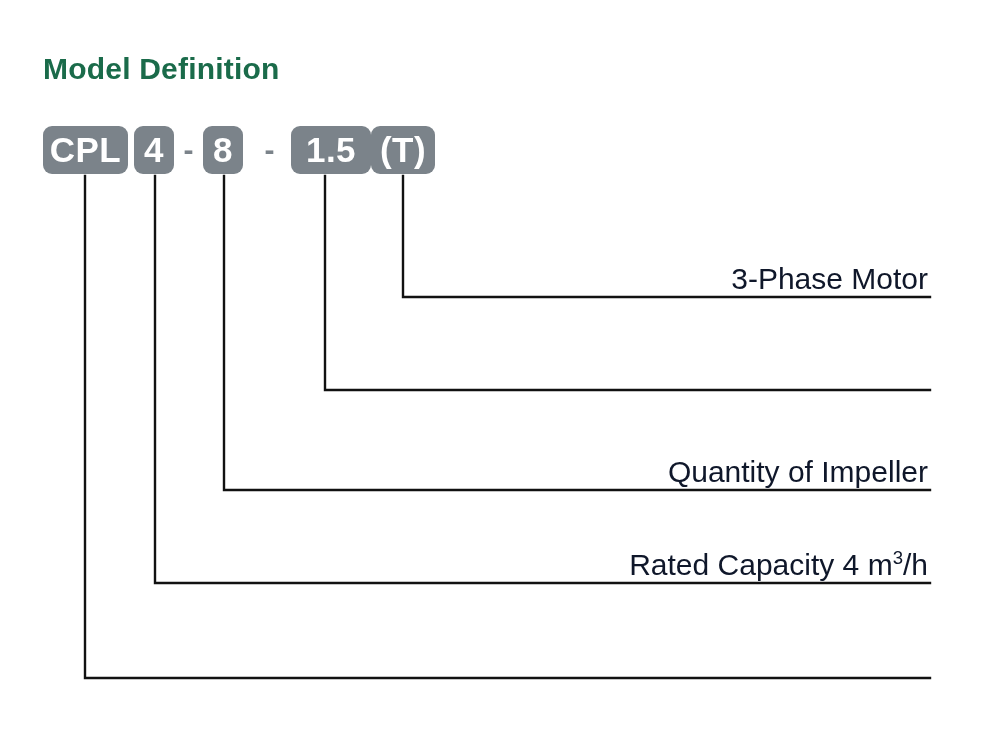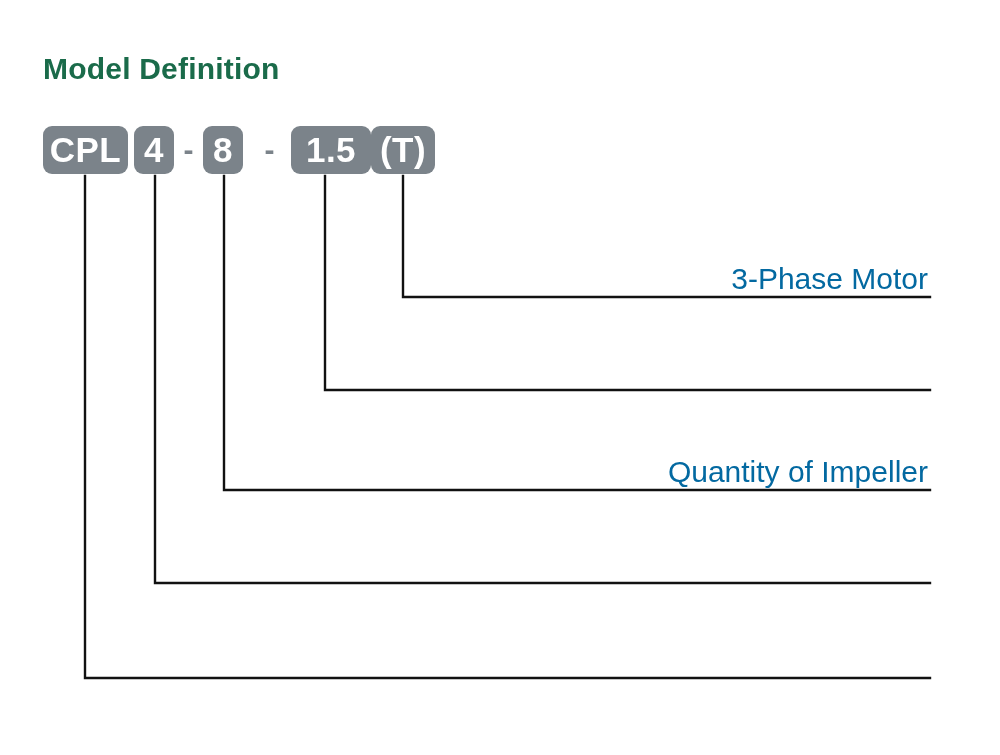--- a/index.html
+++ b/index.html
@@ -78,21 +78,21 @@
     height: 755px;
     pointer-events: none;
   }
 
   
   .label {
     position: absolute;
     right: 72px;
     text-align: right;
     font-size: 30px;
-    color: #0369a1;
+    color: #0f172a;
     white-space: nowrap;
     line-height: 1.12;
   }
   .label sup {
     font-size: 0.62em;
     vertical-align: super;
     line-height: 0;
   }
   .label .two-line {
     display: block;
@@ -122,15 +122,16 @@
       <polyline points="155,176 155,583 930,583" fill="none" stroke="#111111" stroke-width="2.4" stroke-linecap="square" stroke-linejoin="miter"></polyline>
       <polyline points="85,176 85,678 930,678" fill="none" stroke="#111111" stroke-width="2.4" stroke-linecap="square" stroke-linejoin="miter"></polyline>
     </svg>
 
 <div class="label" style="top: 262px;">
       <span class="two-line">3-Phase Motor</span>
     </div>
     <div class="label" style="top: 455px; margin-left: 12px;">
       <span class="two-line">Quantity of Impeller</span>
     </div>
+    <div class="label" style="top: 548px;"><span>Rated Capacity  4 m</span><sup>3</sup><span>/h</span></div>
     <div class="label" style="top: 610px;">
     </div>
   </div>
 
 </body></html>

